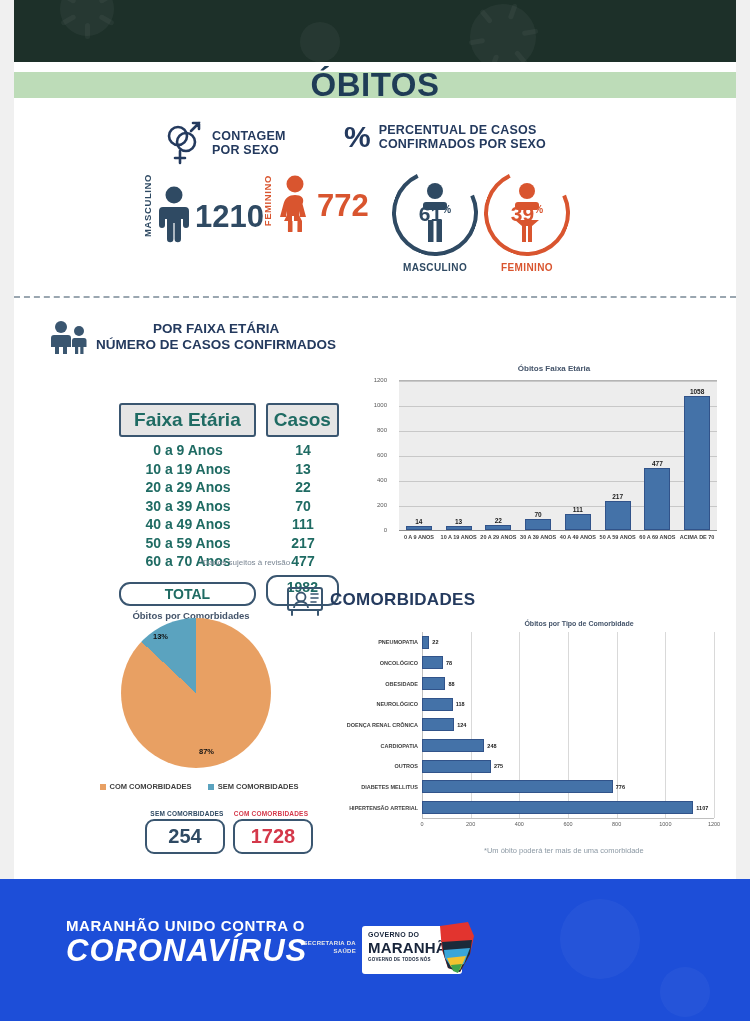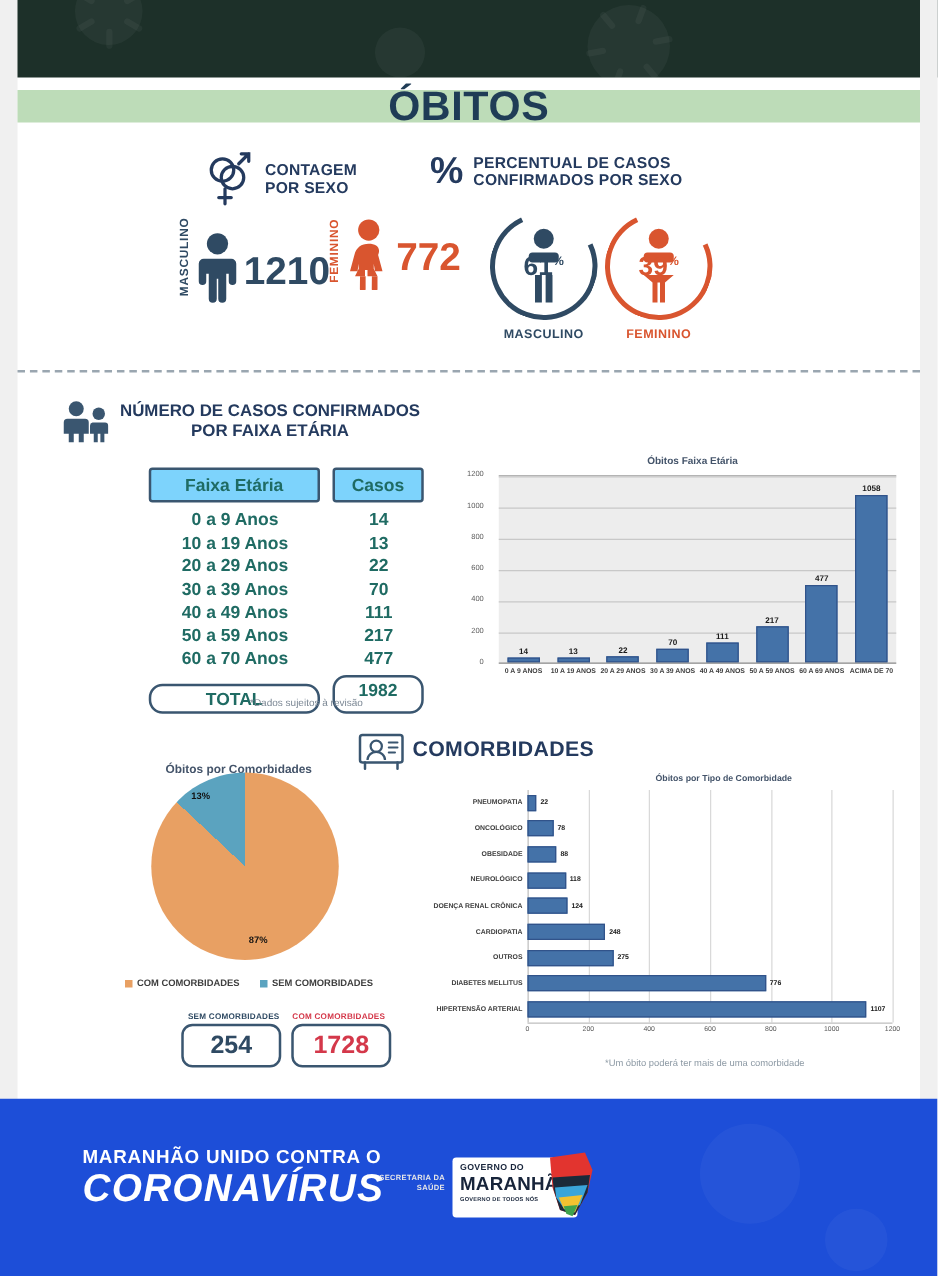--- a/index.html
+++ b/index.html
@@ -81,22 +81,22 @@
 
   
   .sec2{position:absolute;left:14px;top:312px;width:722px;height:265px;}
   .sec2-hdr{position:absolute;left:36px;top:8px;display:flex;align-items:center;}
   .sec2-hdr .txt{font-size:13.5px;font-weight:bold;color:#243a5e;line-height:16px;}
 
   .tbl{position:absolute;left:105px;top:62px;width:220px;}
   .tbl-head{display:flex;gap:10px;}
   .tbl-head div{
     border:2px solid #3a5670;border-radius:3px;
-    font-size:14px;font-weight:bold;color:#1f6b63;
-    text-align:center;padding:4px 0;background:#7dd3fc;
+    font-size:19px;font-weight:bold;color:#1f6b63;
+    text-align:center;padding:4px 0;background:#e5e5e5;margin-top:29px;
   }
   .th-a{width:138px;}
   .th-b{width:72px;}
   .tbl-body{margin-top:4px;}
   .trow{display:flex;gap:10px;}
   .trow .c1{width:138px;text-align:center;font-size:14px;font-weight:bold;color:#1f6b63;line-height:18.5px;}
   .trow .c2{width:72px;text-align:center;font-size:14px;font-weight:bold;color:#1f6b63;line-height:18.5px;}
   .tbl-total{display:flex;gap:10px;margin-top:4px;}
   .tbl-total div{
     border:2px solid #3a5670;border-radius:11px;
@@ -285,22 +285,22 @@
 
   <div class="sec2">
     <div class="sec2-hdr">
       <svg width="40" height="34" viewBox="0 0 40 34" style="margin-right:6px;">
         <circle cx="11" cy="7" r="6" fill="#3a5670"></circle>
         <path d="M4 15h14a3 3 0 0 1 3 3v9h-4v7h-4v-7h-4v7H5v-7H1v-9a3 3 0 0 1 3-3z" fill="#3a5670"></path>
         <circle cx="29" cy="11" r="5" fill="#3a5670"></circle>
         <path d="M24 18h10a2.5 2.5 0 0 1 2.5 2.5V27h-3v7h-3.2v-7h-2.1v7H25v-7h-3v-6.5A2.5 2.5 0 0 1 24 18z" fill="#3a5670"></path>
       </svg>
       <div class="txt">
+        <div style="text-align:center">POR FAIXA ETÁRIA</div>
         <div>NÚMERO DE CASOS CONFIRMADOS</div>
-        <div style="text-align:center">POR FAIXA ETÁRIA</div>
       </div>
     </div>
 
     <div class="tbl">
       <div class="tbl-head">
         <div class="th-a">Faixa Etária</div>
         <div class="th-b">Casos</div>
       </div>
       <div class="tbl-body" id="age-rows">
           <div class="trow">

